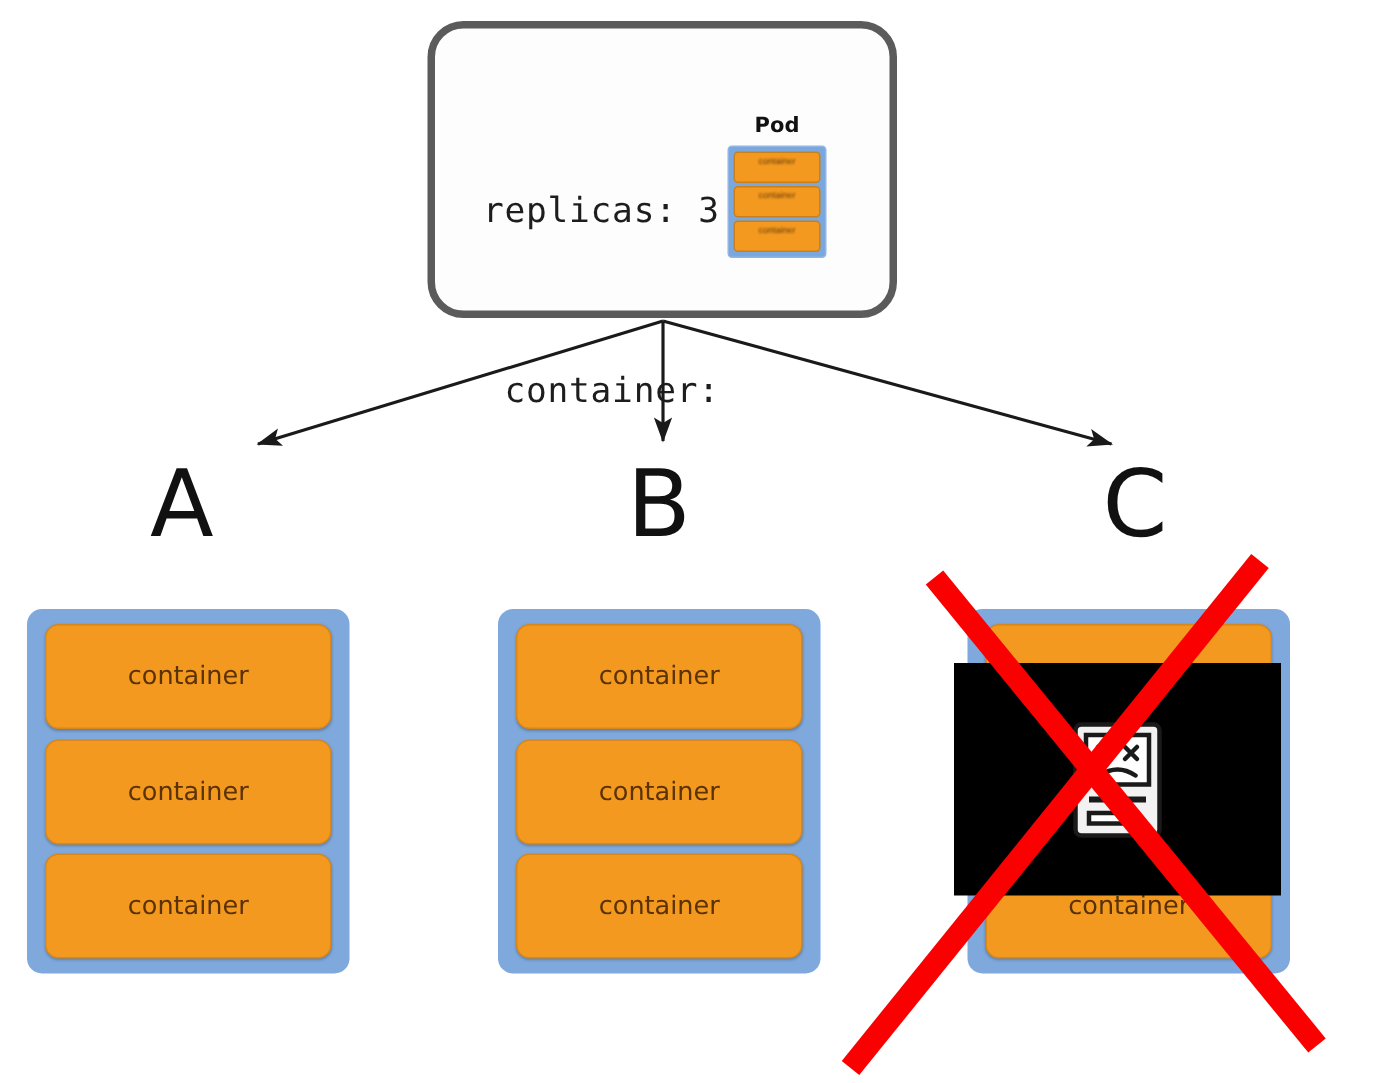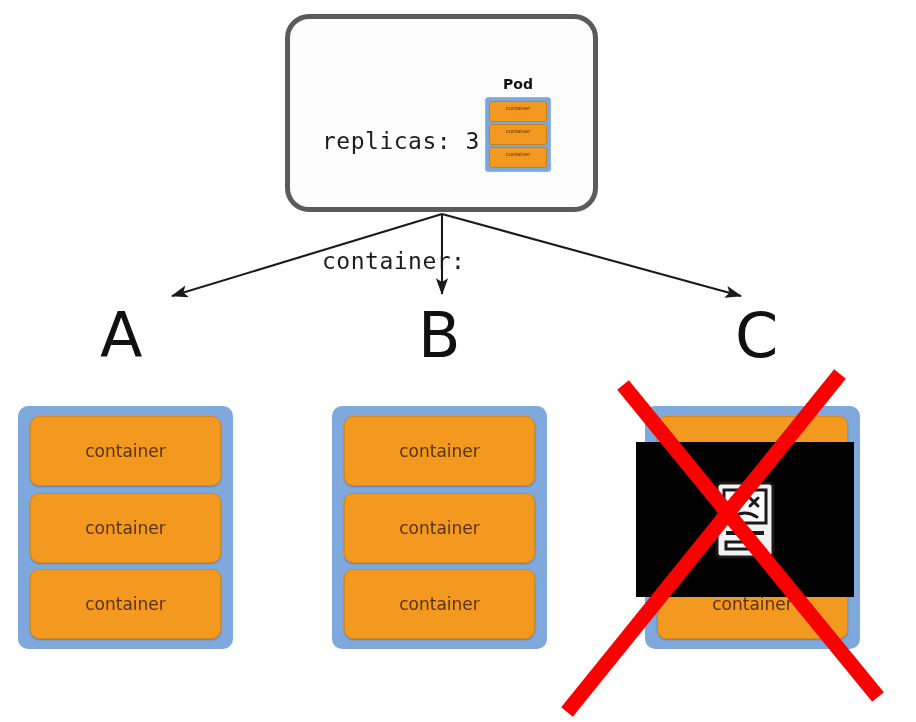--- a/index.html
+++ b/index.html
@@ -30,20 +30,21 @@
   #spec-lines {
     position: absolute;
     left: 32px;
     top: 22px;
     font-family: "DejaVu Sans Mono", "Liberation Mono", monospace;
     font-size: 23px;
     line-height: 40px;
     color: #1d1d1d;
     letter-spacing: 0.5px;
     white-space: pre;
+    text-align: right;
   }
   .spec-line { display: block; }
 
   
   #mini-pod-wrap {
     position: absolute;
     left: 180px;
     top: 57px;
     width: 96px;
   }

